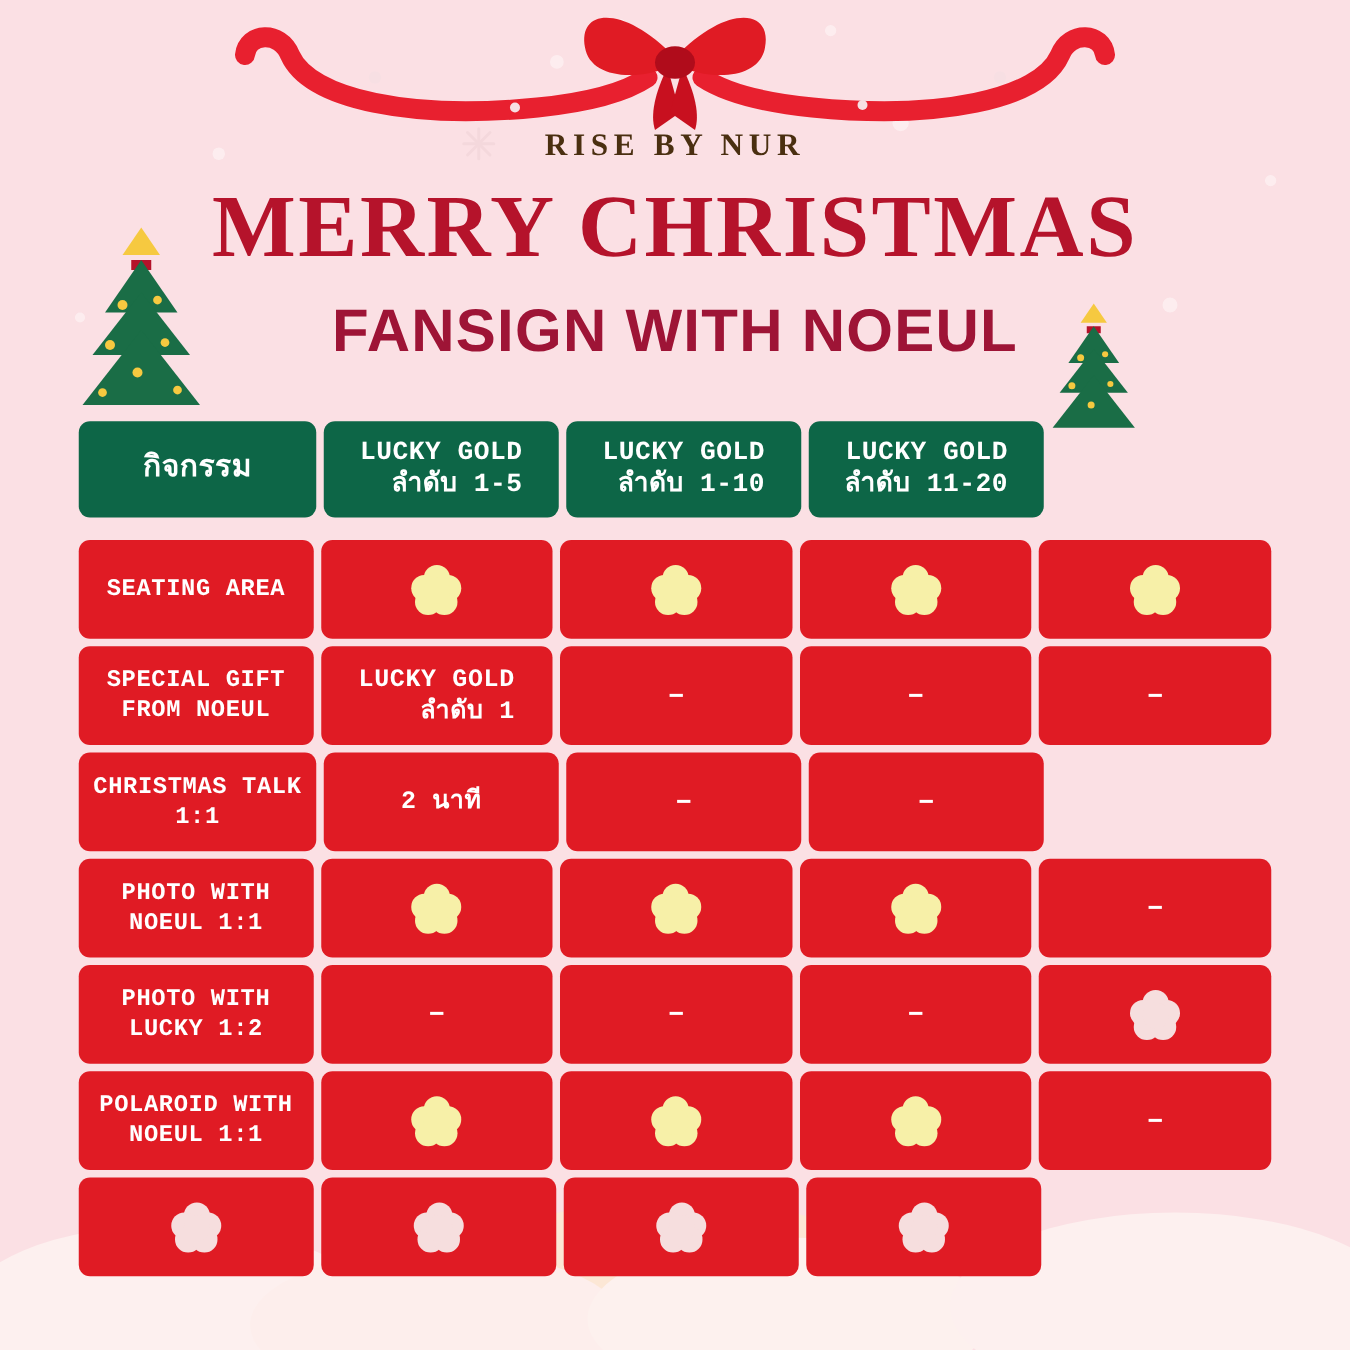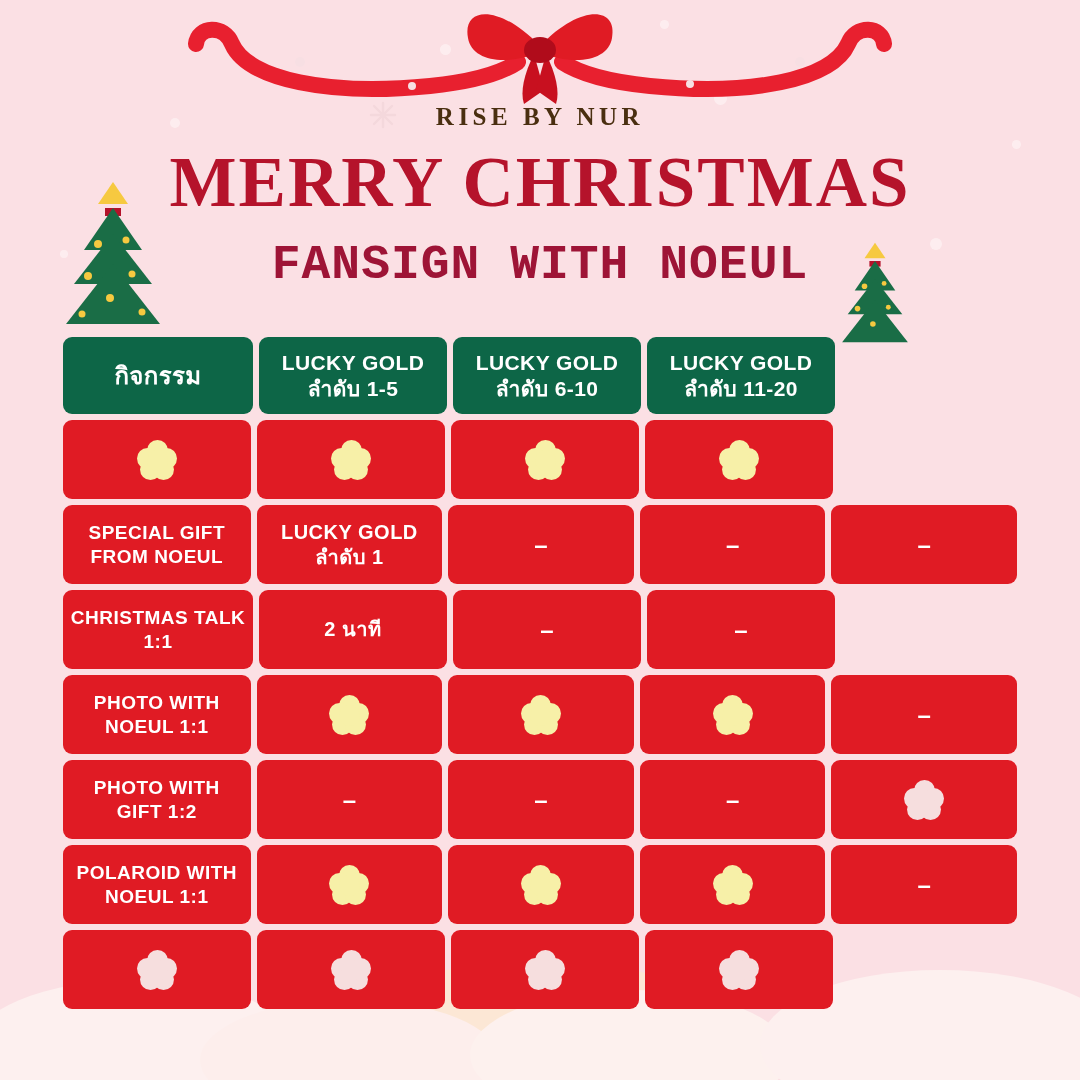--- a/index.html
+++ b/index.html
@@ -59,35 +59,36 @@
     font-family: "Liberation Serif", serif;
     font-weight: bold;
     font-size: 71px;
     letter-spacing: 2px;
     color: #b5132b;
     line-height: 1.05;
   }
   .title-sub {
     position: absolute; top: 238px; left: 0; width: 1080px;
     text-align: center;
-    font-family: Liberation Mono, monospace;
+    font-family: Liberation Sans, sans-serif;
     font-weight: bold;
     font-size: 48px;
     letter-spacing: 1px;
     color: #9e1436;
   }
 
   
   .table {
     position: absolute;
     top: 337px; left: 63px;
     width: 954px;
     display: flex;
     flex-direction: column;
-    gap: 6px;
+    gap: 18px;
+    font-family: Liberation Mono, monospace;
   }
   .row { display: flex; gap: 6px; }
   .cell {
     border-radius: 9px;
     display: flex; align-items: center; justify-content: center;
     text-align: center;
     color: #ffffff;
   }
   .head-cell {
     background: #0d6647;
@@ -101,21 +102,21 @@
   .body-cell {
     background: #e01b24;
     height: 79px;
     font-weight: bold;
     font-size: 19px;
     line-height: 1.25;
     letter-spacing: .5px;
   }
   
   .col-label { width: 190px; }
-  .col-data  { width: 188px; }
+  .col-data  { width: 188px; text-align: right; }
 
   .val { font-size: 20px; font-weight: bold; }
   .dash { font-size: 24px; font-weight: bold; letter-spacing: 0; }
 
   
   .flower { position: relative; width: 40px; height: 40px; }
   .flower i {
     position: absolute; width: 21px; height: 21px; border-radius: 50%;
     background: var(--fc);
   }
@@ -223,33 +224,39 @@
       </div>
       <div class="cell head-cell col-data">
         <div>
           <div>LUCKY GOLD</div>
           <div>ลำดับ 1-5</div>
         </div>
       </div>
       <div class="cell head-cell col-data">
         <div>
           <div>LUCKY GOLD</div>
-          <div>ลำดับ 6-10</div>
+          <div>ลำดับ 1-10</div>
         </div>
       </div>
       <div class="cell head-cell col-data">
         <div>
           <div>LUCKY GOLD</div>
           <div>ลำดับ 11-20</div>
         </div>
       </div>
     </div>
 
     <div id="body-rows" style="display: flex; flex-direction: column; gap: 6px;">
         <div class="row">
+          <div class="cell body-cell col-label">
+            <div>
+              <div>SEATING AREA</div>
+              <div></div>
+            </div>
+          </div>
           <div class="cell body-cell col-data">
             <span class="flower" style="--fc: #f7f0a8;">
               <i></i>
               <i></i>
               <i></i>
               <i></i>
               <i></i>
               <i></i>
             </span>
           </div>
@@ -364,21 +371,21 @@
             </span>
           </div>
           <div class="cell body-cell col-data">
             <span class="dash">–</span>
           </div>
         </div>
         <div class="row">
           <div class="cell body-cell col-label">
             <div>
               <div>PHOTO WITH</div>
-              <div>GIFT 1:2</div>
+              <div>LUCKY 1:2</div>
             </div>
           </div>
           <div class="cell body-cell col-data">
             <span class="dash">–</span>
           </div>
           <div class="cell body-cell col-data">
             <span class="dash">–</span>
           </div>
           <div class="cell body-cell col-data">
             <span class="dash">–</span>

